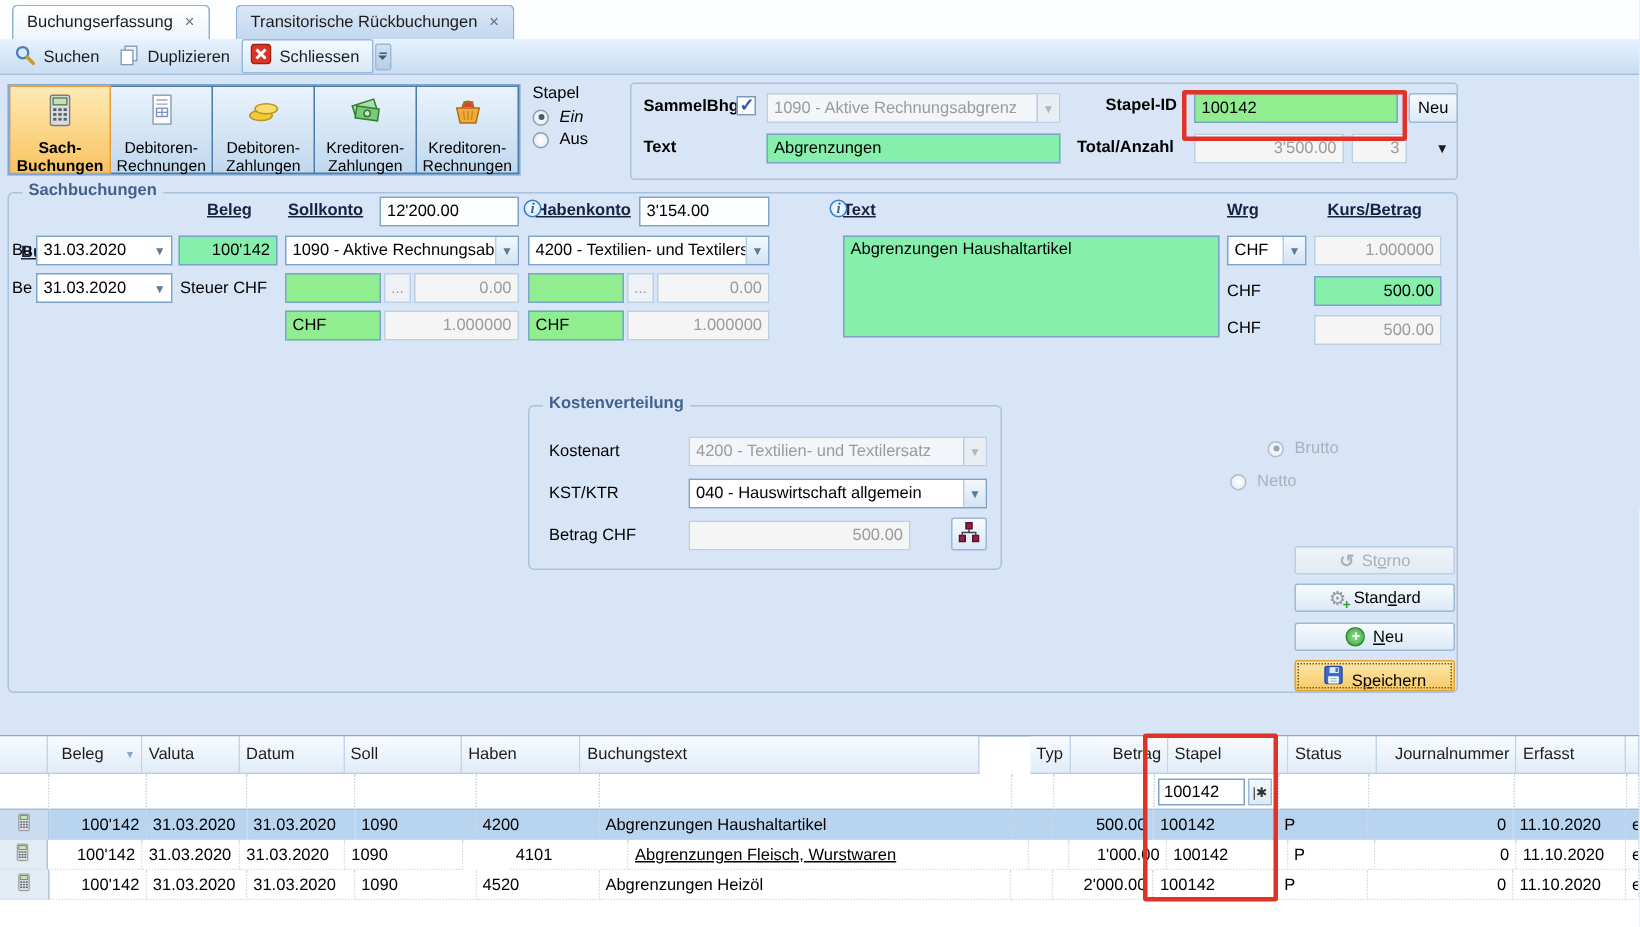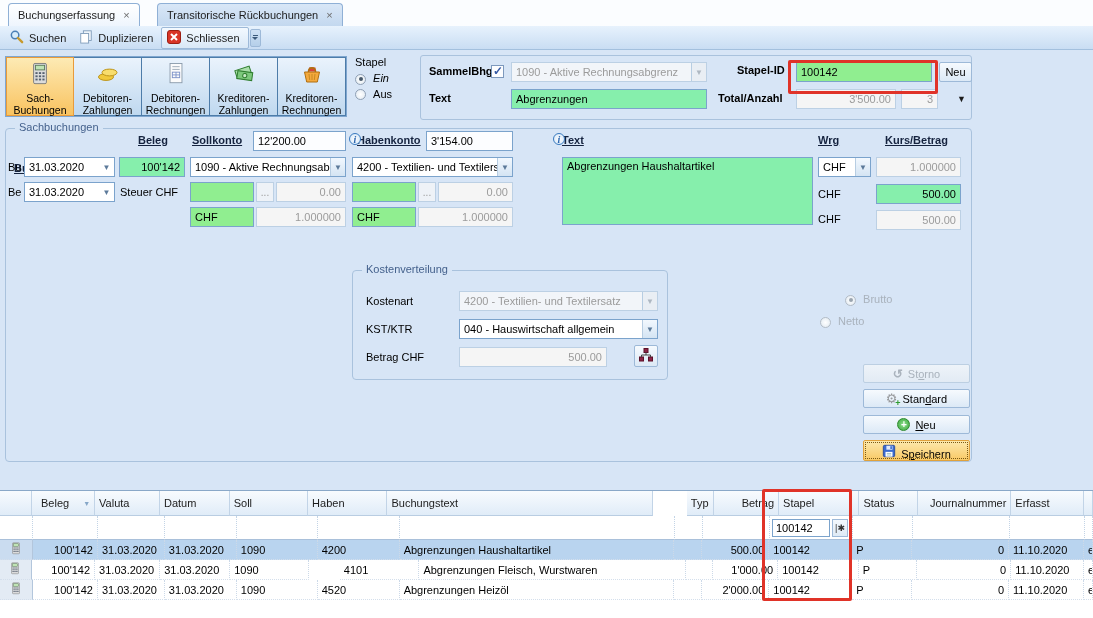--- a/index.html
+++ b/index.html
@@ -24,35 +24,35 @@
   .tb-overflow { width:11px; height:18px; margin-left:1px; border:1px solid #9db9d8; border-radius:2px;
                  background:linear-gradient(#cfe1f4,#b5cfe9); display:flex; flex-direction:column; align-items:center; justify-content:center; gap:1px; }
   .tb-overflow .bar { width:5px; height:1px; background:#3c5a7a; }
   .tb-overflow .tri { width:0; height:0; border-left:3px solid transparent; border-right:3px solid transparent; border-top:3px solid #3c5a7a; }
 
   
   .modpanel { position:absolute; left:5px; top:56px; width:342px; height:61px; border:1px solid #7fa6cf; background:#cfe0f3; display:flex; }
   .modbtn { width:68px; height:59px; border:1px solid #4d7ca9; background:linear-gradient(#eaf3fc,#bfd8ef);
             display:flex; flex-direction:column; align-items:center; justify-content:flex-start; padding-top:3px; text-align:center; line-height:1.15; }
   .modbtn + .modbtn { border-left:none; }
-  .modbtn.active { background:linear-gradient(#fdeab4,#f9c360); border:1px solid #e89b3b; font-weight:normal; }
+  .modbtn.active { background:linear-gradient(#fdeab4,#f9c360); border:1px solid #e89b3b; font-weight:bold; }
   .modbtn .lbl { margin-top:2px; font-size:10.5px; }
 
   
   .radio { display:inline-block; width:11px; height:11px; border-radius:50%; border:1px solid #8fa0b5;
            background:radial-gradient(#ffffff,#dfe8f0); position:relative; vertical-align:middle; }
   .radio.sel::after { content:""; position:absolute; left:2.5px; top:2.5px; width:4px; height:4px; border-radius:50%; background:#47596b; }
   .radio.dis { border-color:#b3bcc6; }
   .radio.dis.sel::after { background:#9aa5af; }
   .cb { display:inline-block; width:13px; height:13px; border:1px solid #7d99bd; background:#fcfdff; position:relative; vertical-align:middle; }
   .cb.checked::after { content:"✓"; position:absolute; left:1px; top:-2px; color:#3458a4; font-weight:bold; font-size:12px; }
 
   
   .fieldset { position:absolute; border:1px solid #a9c2dd; border-radius:4px; }
-  .legend { position:absolute; top:-8px; left:9px; background:#d7e5f6; padding:0 4px; color:#44618c; }
+  .legend { position:absolute; top:-8px; left:9px; background:#d7e5f6; padding:0 4px; color:#44618c;font-weight:bold; }
 
   
   .inp { position:absolute; height:20px; border:1px solid #7ba3cc; background:#86efac; padding:0 4px;
          display:flex; align-items:center; overflow:hidden; white-space:nowrap; }
   .inp.right { justify-content:flex-end; }
   .inp.dis { background:#f5f5f5; border-color:#bcd0e4; color:#9b9b9b; }
   .inp.green { background:#90ee90; }
   .combo { position:absolute; height:20px; border:1px solid #7ba3cc; background:#fff; display:flex; align-items:center; overflow:hidden; }
   .combo .ctext { flex:1; padding:0 4px; overflow:hidden; white-space:nowrap; }
   .combo .carr { width:15px; align-self:stretch; display:flex; align-items:center; justify-content:center;
@@ -156,36 +156,36 @@
               <rect x="10.8" y="14.5" width="2.4" height="2"></rect>
               <rect x="14.6" y="14.5" width="2.4" height="2"></rect>
               <rect x="7" y="18" width="2.4" height="2"></rect>
               <rect x="10.8" y="18" width="2.4" height="2"></rect>
               <rect x="14.6" y="18" width="2.4" height="2"></rect>
             </g>
           </svg></span>
       <span class="lbl">Sach-Buchungen</span>
     </div>
     <div class="modbtn">
-      <span><svg width="24" height="26" viewBox="0 0 24 26">
-            <ellipse cx="10" cy="16" rx="7.5" ry="3.4" fill="#f1c93c" stroke="#bd941a"></ellipse>
-            <ellipse cx="13.5" cy="11.5" rx="7.5" ry="3.4" fill="#f8dd6d" stroke="#bd941a"></ellipse>
-          </svg></span>
-      <span class="lbl">Debitoren-Zahlungen</span>
-    </div>
-    <div class="modbtn">
       <span><svg width="22" height="26" viewBox="0 0 24 26">
             <rect x="5.5" y="1.5" width="13" height="21" fill="#fbfbfb" stroke="#8a9aaa"></rect>
             <line x1="8" y1="5" x2="16" y2="5" stroke="#9aa8b6"></line>
             <line x1="8" y1="8" x2="16" y2="8" stroke="#9aa8b6"></line>
             <rect x="8" y="11" width="8" height="6" fill="none" stroke="#7d93c9"></rect>
             <line x1="8" y1="14" x2="16" y2="14" stroke="#7d93c9"></line>
             <line x1="12" y1="11" x2="12" y2="17" stroke="#7d93c9"></line>
           </svg></span>
       <span class="lbl">Debitoren-Rechnungen</span>
+    </div>
+    <div class="modbtn">
+      <span><svg width="24" height="26" viewBox="0 0 24 26">
+            <ellipse cx="10" cy="16" rx="7.5" ry="3.4" fill="#f1c93c" stroke="#bd941a"></ellipse>
+            <ellipse cx="13.5" cy="11.5" rx="7.5" ry="3.4" fill="#f8dd6d" stroke="#bd941a"></ellipse>
+          </svg></span>
+      <span class="lbl">Debitoren-Zahlungen</span>
     </div>
     <div class="modbtn">
       <span><svg width="24" height="26" viewBox="0 0 24 26">
             <g transform="rotate(-18 12 12)">
               <rect x="4" y="7" width="15" height="8" fill="#a9dda9" stroke="#2f7d2f"></rect>
             </g>
             <g transform="rotate(8 12 13)">
               <rect x="5.5" y="10.5" width="15" height="8" fill="#7cc87c" stroke="#2f7d2f"></rect>
               <circle cx="13" cy="14.5" r="2.1" fill="#c8eac8" stroke="#2f7d2f"></circle>
             </g>
@@ -437,21 +437,21 @@
                 <rect x="10.8" y="18" width="2.4" height="2"></rect>
                 <rect x="14.6" y="18" width="2.4" height="2"></rect>
               </g>
             </svg></span>
         </div>
         <div class="dcell" style="width:65px; justify-content:flex-end;">100'142</div>
         <div class="dcell" style="width:67px; justify-content:flex-start;">31.03.2020</div>
         <div class="dcell" style="width:72px; justify-content:flex-start;">31.03.2020</div>
         <div class="dcell" style="width:81px; justify-content:flex-start;">1090</div>
         <div class="dcell" style="width:82px; justify-content:flex-start;margin-left:31px;">4101</div>
-        <div class="dcell" style="width:275px; justify-content:flex-start;">Abgrenzungen Fleisch, Wurstwaren</div>
+        <div class="dcell" style="width:275px; justify-content:flex-start;text-decoration:underline;">Abgrenzungen Fleisch, Wurstwaren</div>
         <div class="dcell" style="width:28px; justify-content:flex-start;"></div>
         <div class="dcell" style="width:67px; justify-content:flex-end;">1'000.00</div>
         <div class="dcell" style="width:83px; justify-content:flex-start;">100142</div>
         <div class="dcell" style="width:60px; justify-content:flex-start;">P</div>
         <div class="dcell" style="width:97px; justify-content:flex-end;">0</div>
         <div class="dcell" style="width:75px; justify-content:flex-start;">11.10.2020</div>
         <div class="dcell" style="width:8px; justify-content:flex-start;">e</div>
       </div>
       <div class="grow drow">
         <div class="dcell icell" style="width:33px;">

